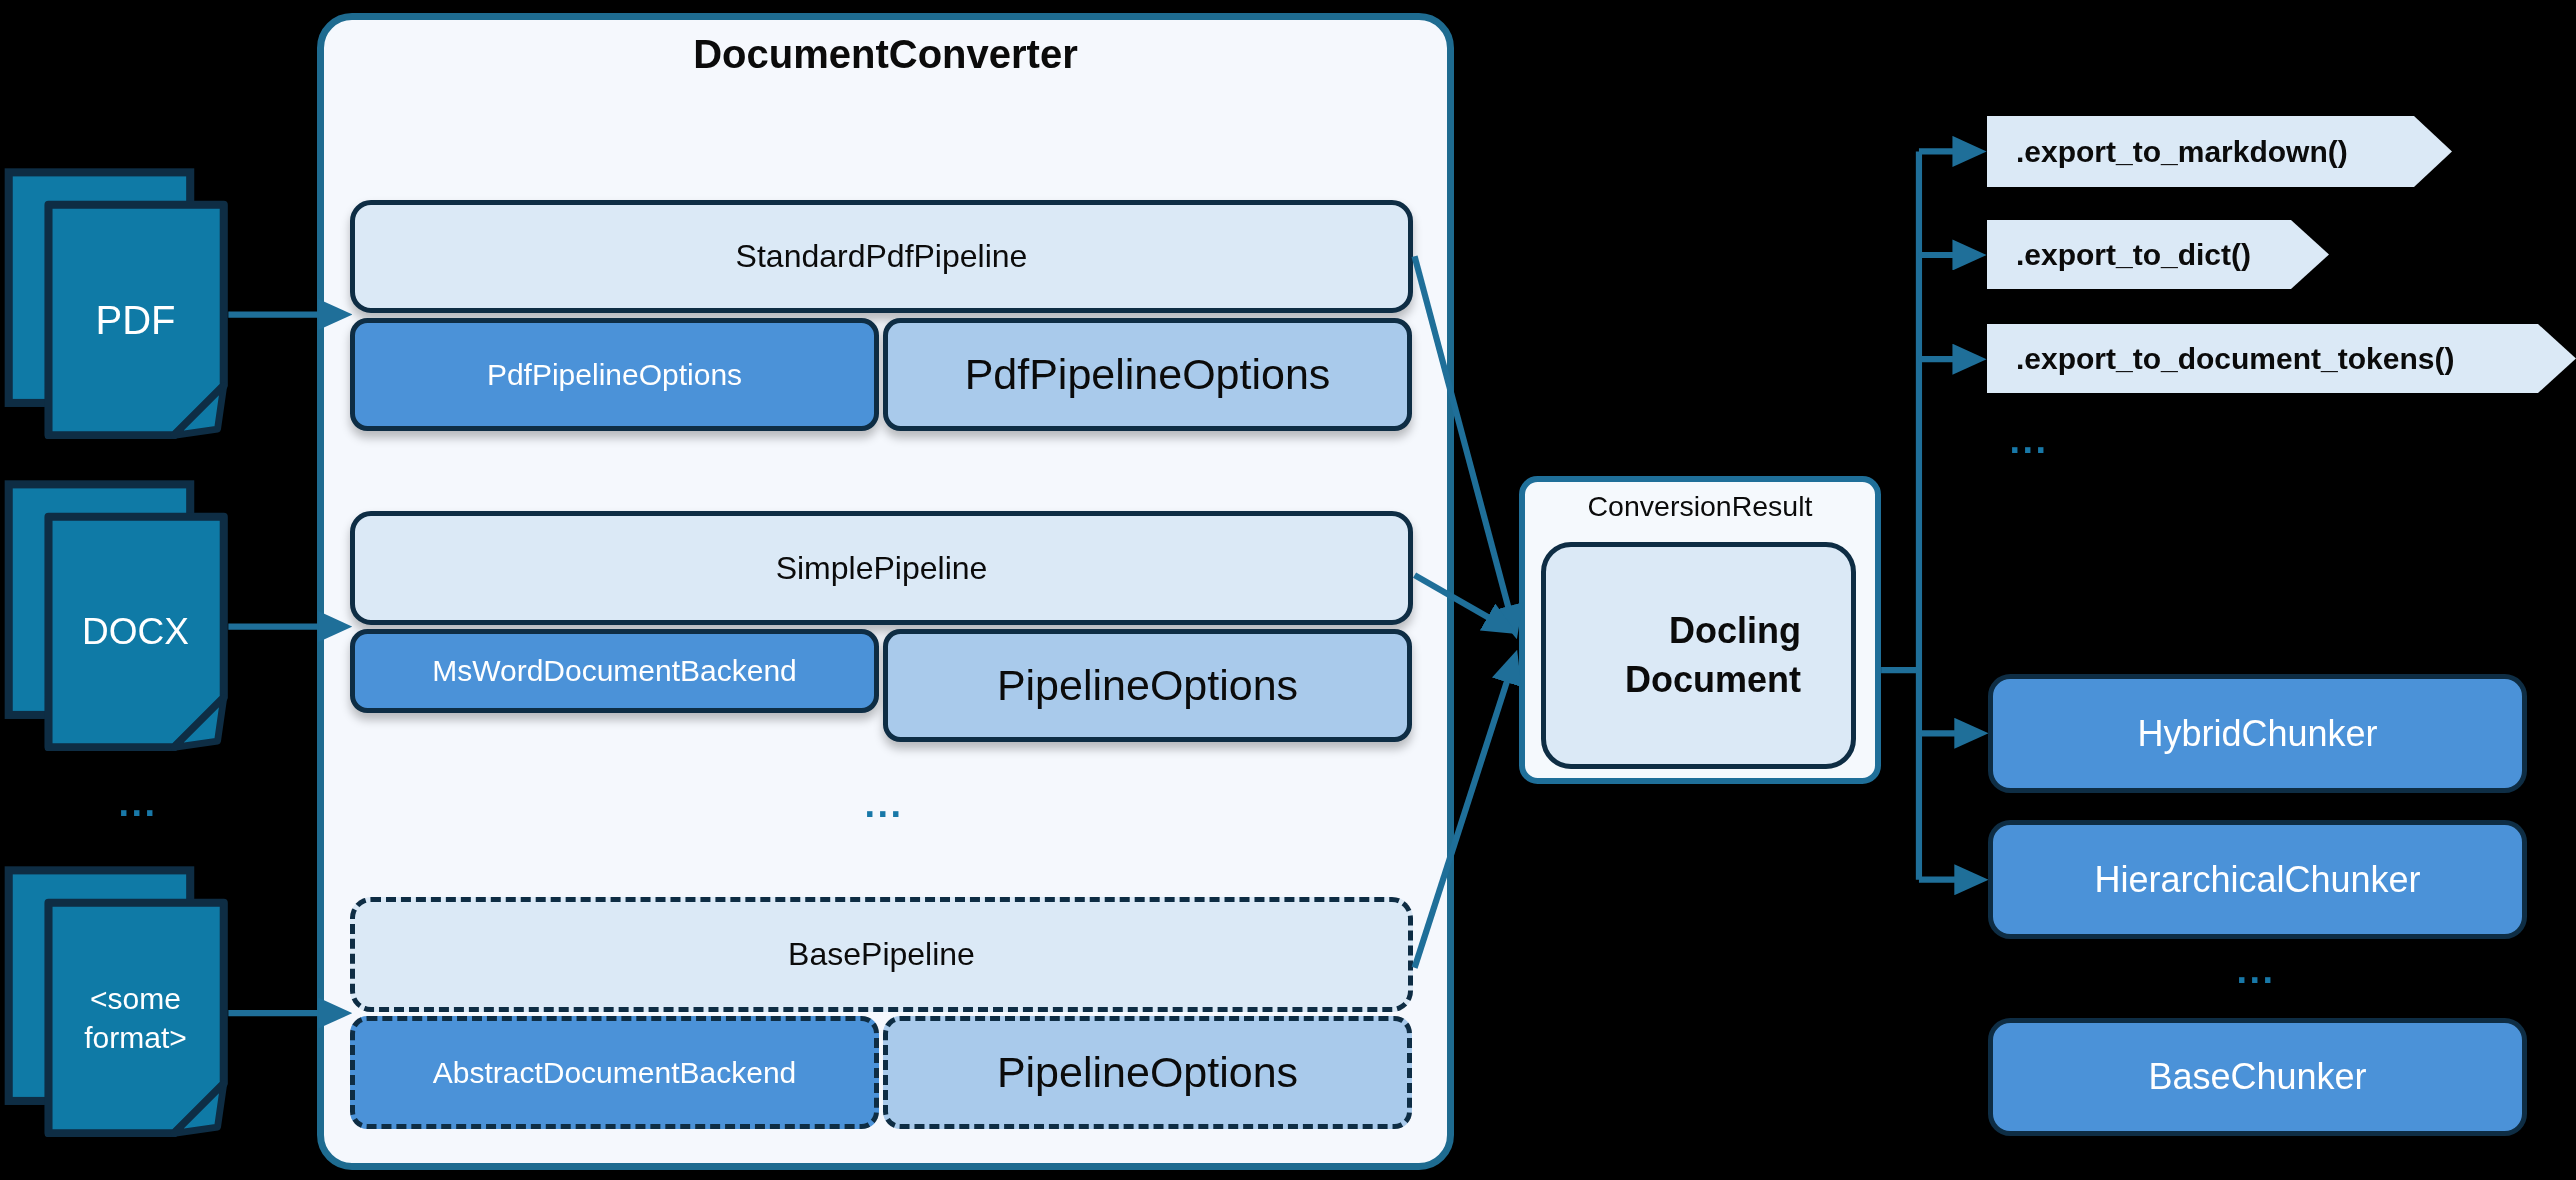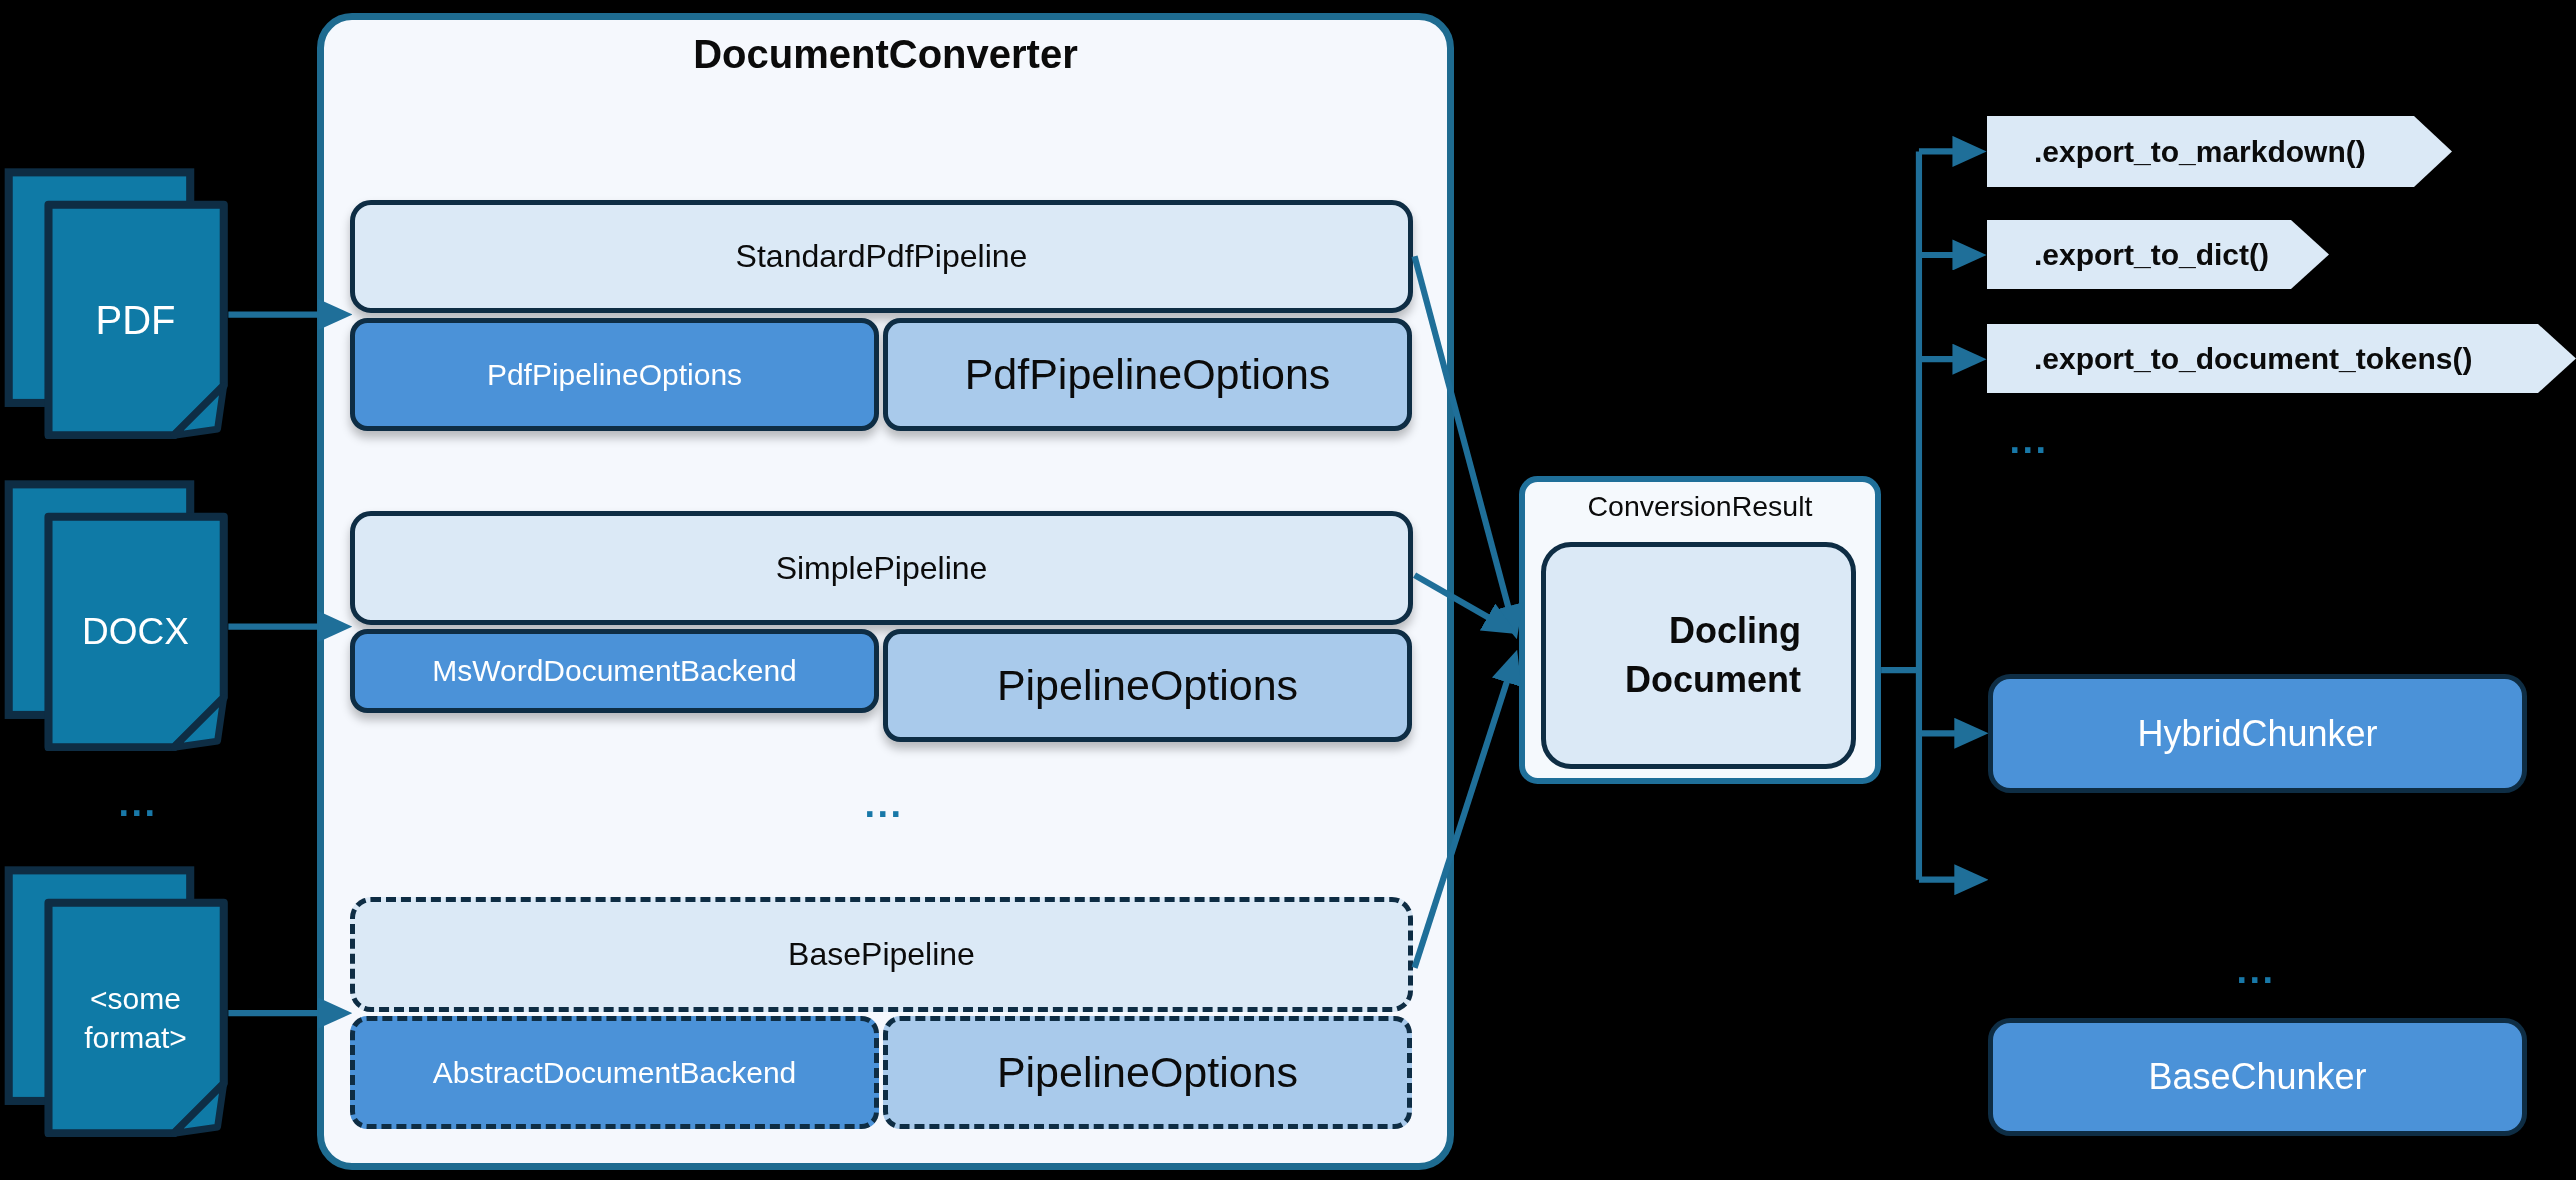--- a/index.html
+++ b/index.html
@@ -31,21 +31,21 @@
   .cr-label{left:1519px;top:490px;width:362px;text-align:center;font-size:28.5px;font-weight:500;
             color:#0b0b0b;z-index:3;}
   .docling{left:1541px;top:542px;width:315px;height:227px;background:#dbe9f6;
            border:5.6px solid #0e2d44;border-radius:30px;box-sizing:border-box;display:flex;
            align-items:center;justify-content:center;text-align:right;font-size:36px;
            font-weight:bold;color:#0b0b0b;line-height:1.35;z-index:3;}
   .docling span{display:block;width:205px;}
 
   
   .tag{background:#dbe9f6;display:flex;align-items:center;color:#0b0b0b;font-size:30px;
-       font-weight:600;padding-left:47px;box-sizing:border-box;z-index:3;
+       font-weight:600;padding-left:29px;box-sizing:border-box;z-index:3;
        clip-path:polygon(0 0,calc(100% - 38px) 0,100% 50%,calc(100% - 38px) 100%,0 100%);}
 
   
   .chunker{left:1988px;width:539px;height:119px;background:#4b92d8;border:5.6px solid #0e2d44;
            border-radius:22.3px;box-sizing:border-box;display:flex;align-items:center;
            justify-content:center;font-size:36px;color:#fff;z-index:3;}
 
   
   .doc{width:230px;height:222px;z-index:2;}
   .doc-label{position:absolute;left:48px;top:37px;width:175px;height:230px;display:flex;
@@ -163,20 +163,23 @@
   </div>
   <div class="abs tag" style="left:1987px;top:324px;width:589px;height:69px">
     <span>.export_to_document_tokens()</span>
   </div>
 
   <div class="abs dots" style="left:2029px;top:421px">...</div>
 
   <div class="abs chunker" style="top:674px">
     <span>HybridChunker</span>
   </div>
+  <div class="abs chunker" style="top:820px">
+    <span>HierarchicalChunker</span>
+  </div>
 
   <div class="abs dots" style="left:2256px;top:951px">...</div>
 
   <div class="abs chunker dashed" style="top:1018px;height:118px">
     <span>BaseChunker</span>
   </div>
 
 </div>
 
 

